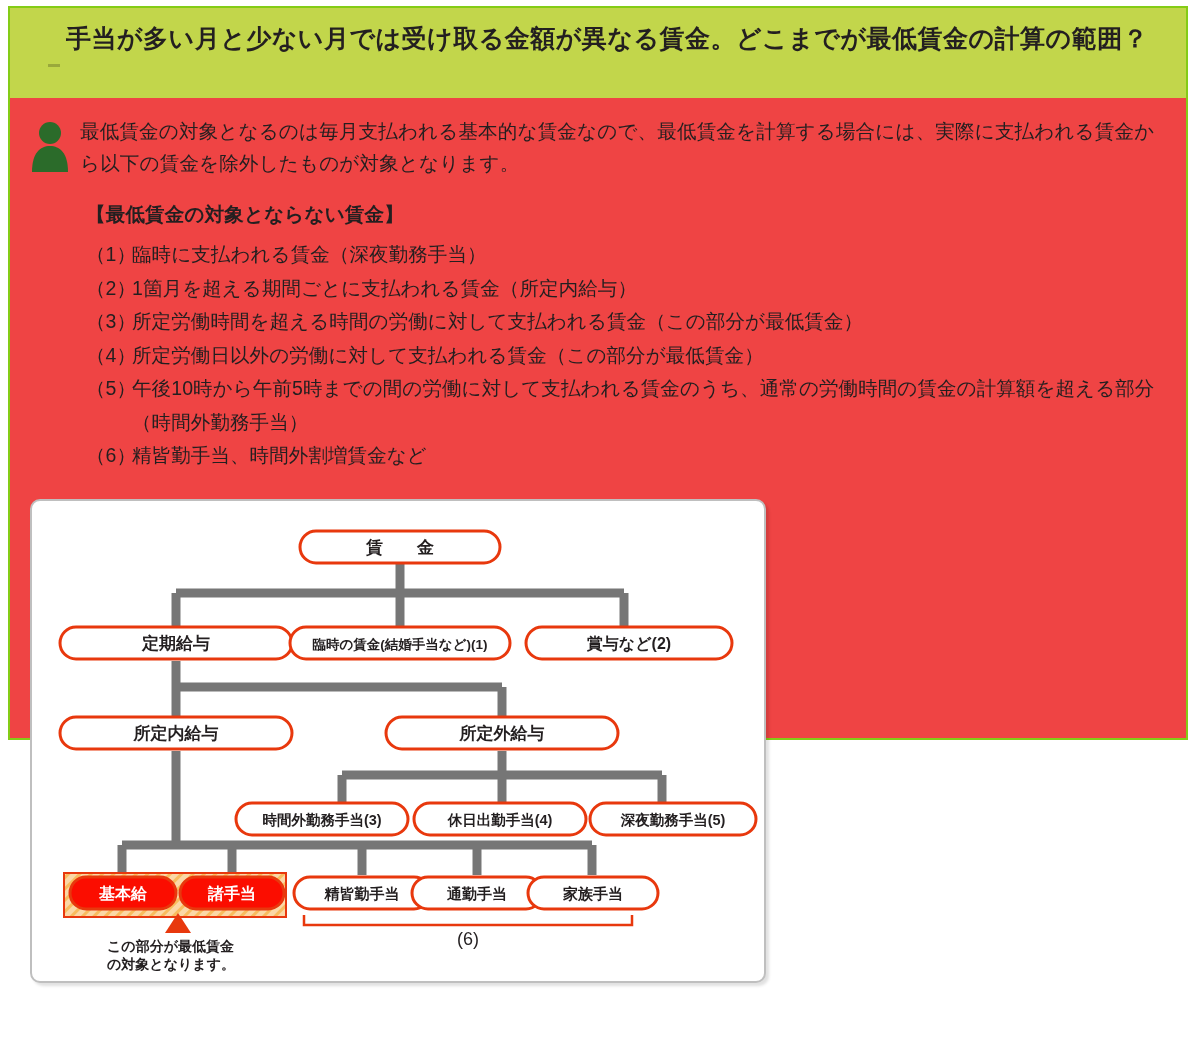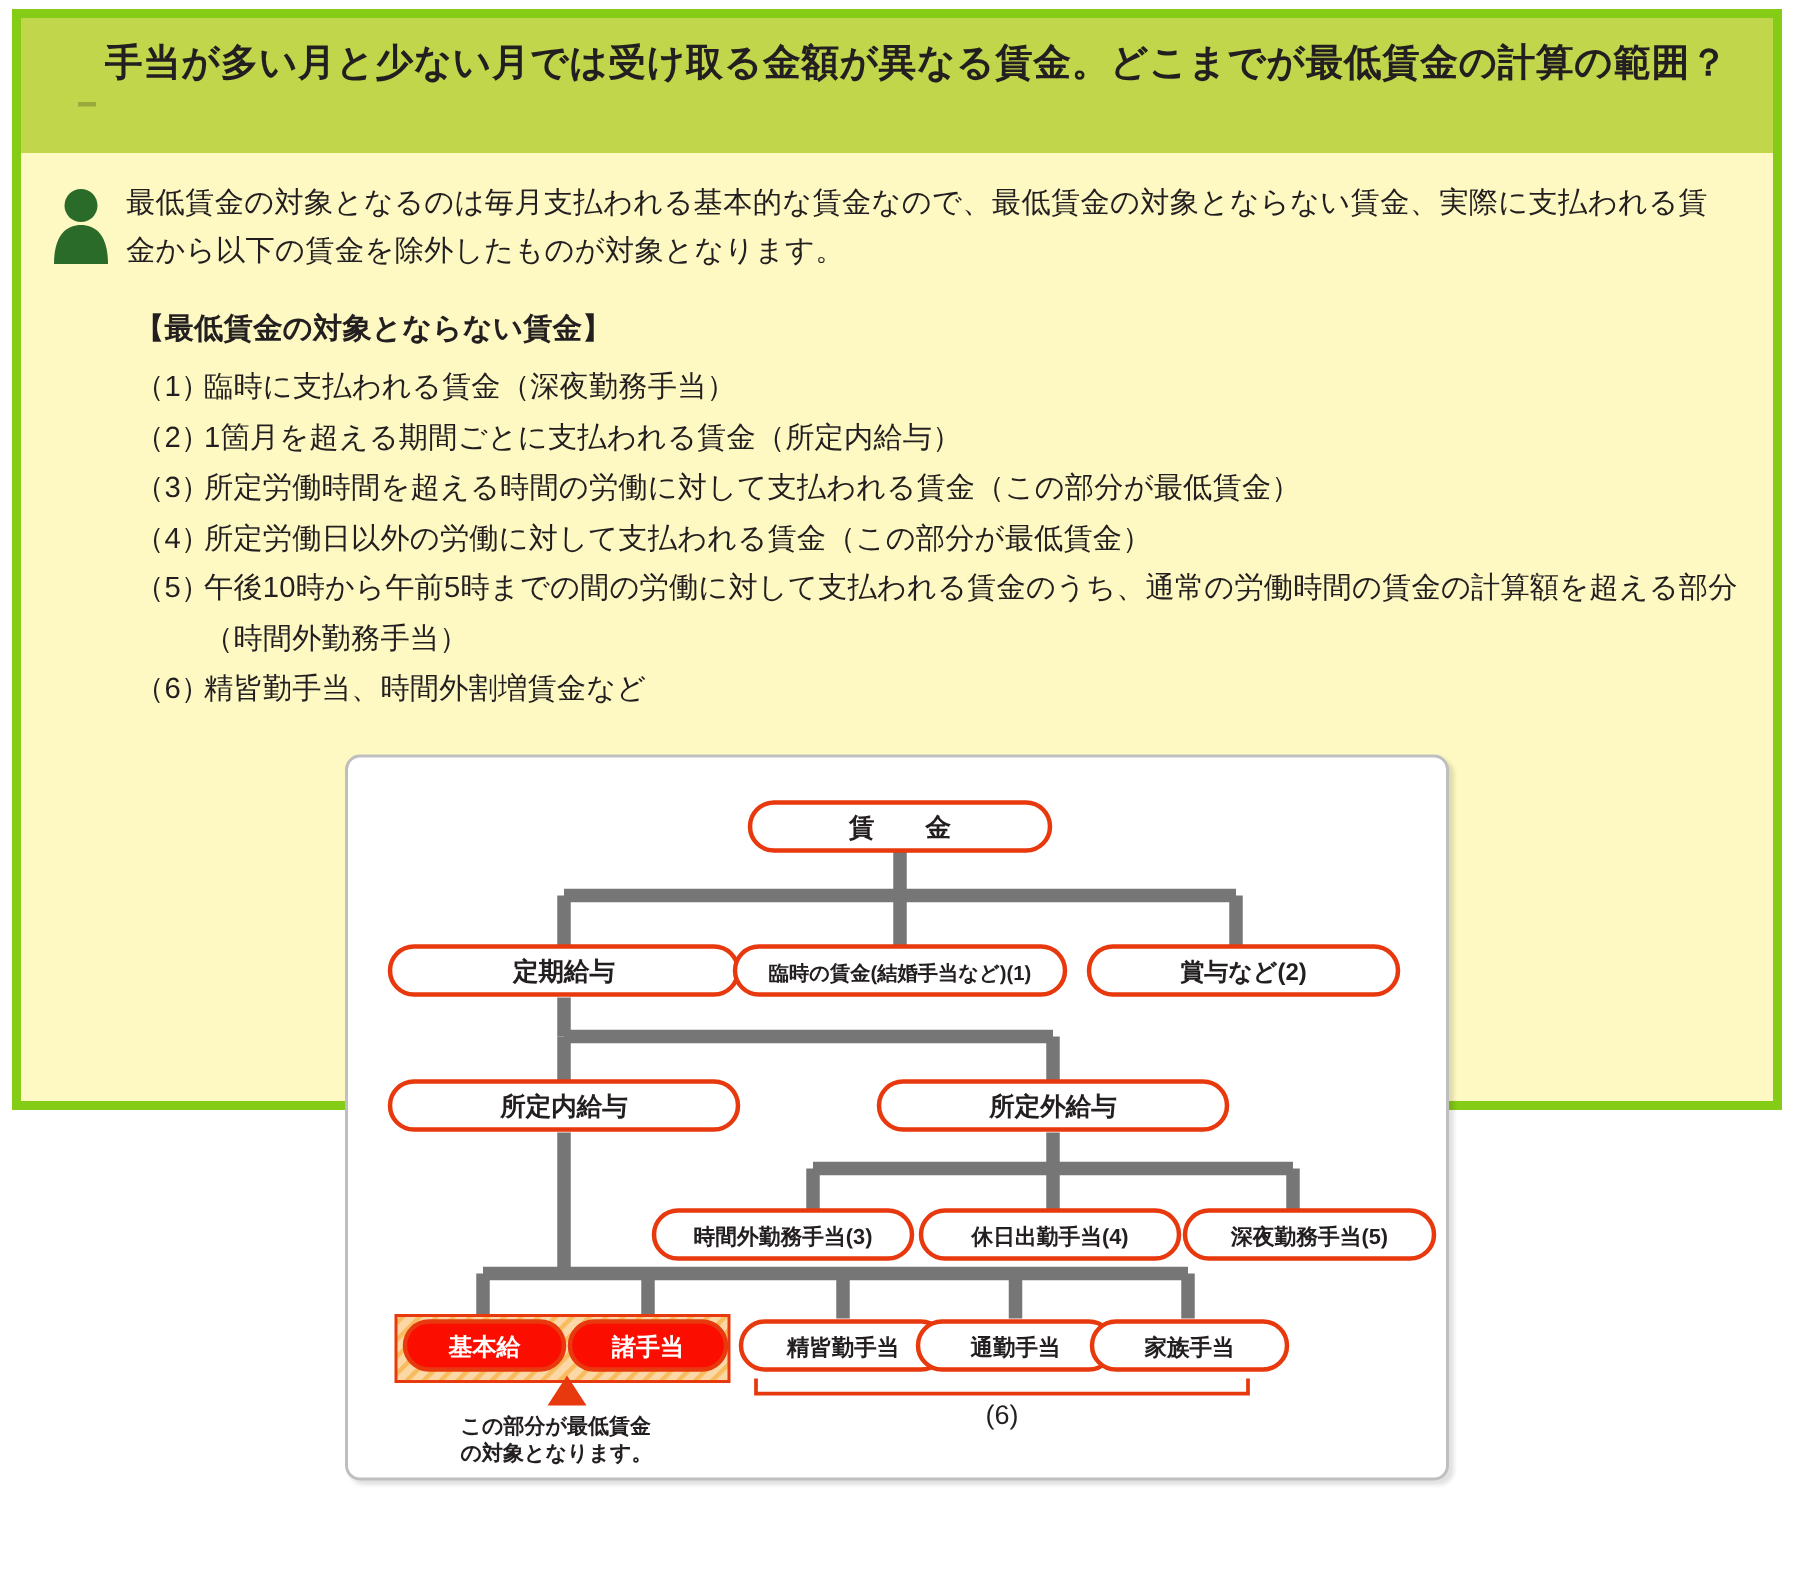--- a/index.html
+++ b/index.html
@@ -16,23 +16,23 @@
     overflow: hidden;
   }
 
   
   .page {
     position: absolute;
     left: 8px;
     top: 6px;
     width: 1180px;
     height: 734px;
-    border: 6px solid #84cc16;
+    border: 2px solid #84cc16;
     box-sizing: border-box;
-    background: #fef9c3;
+    background: #ef4444;
   }
 
   
   .header-band {
     background: #c2d64b;
     padding: 14px 18px 16px 56px;
     box-sizing: border-box;
     min-height: 90px;
   }
   .header-title {
@@ -98,21 +98,21 @@
     width: 46px;
   }
   .list li .txt {
     flex: 1 1 auto;
   }
 
   
   .diagram-wrap {
     margin-top: 26px;
     display: flex;
-    justify-content: center;
+    justify-content: flex-start;
   }
   .diagram-box {
     position: relative;
     width: 732px;
     height: 480px;
     border: 2px solid #bfbfbf;
     border-radius: 10px;
     background: #ffffff;
     box-shadow: 3px 3px 3px rgba(0,0,0,0.12);
   }
@@ -134,21 +134,21 @@
 
   <div class="body-area">
 
     <div class="intro-row">
       <div class="person-icon">
         <svg width="40" height="52" viewBox="0 0 40 52" xmlns="http://www.w3.org/2000/svg">
           <circle cx="20" cy="13" r="11" fill="#2b6b2a"></circle>
           <path d="M2 52 C2 33 10 26 20 26 C30 26 38 33 38 52 Z" fill="#2b6b2a"></path>
         </svg>
       </div>
-      <div class="intro-text">最低賃金の対象となるのは毎月支払われる基本的な賃金なので、最低賃金の対象とならない賃金、実際に支払われる賃金から以下の賃金を除外したものが対象となります。</div>
+      <div class="intro-text">最低賃金の対象となるのは毎月支払われる基本的な賃金なので、最低賃金を計算する場合には、実際に支払われる賃金から以下の賃金を除外したものが対象となります。</div>
     </div>
 
     <div class="subhead">【最低賃金の対象とならない賃金】</div>
 
     <ul class="list">
       <li>
         <span class="num">（1）</span>
         <span class="txt">臨時に支払われる賃金（深夜勤務手当）</span>
       </li>
       <li>

